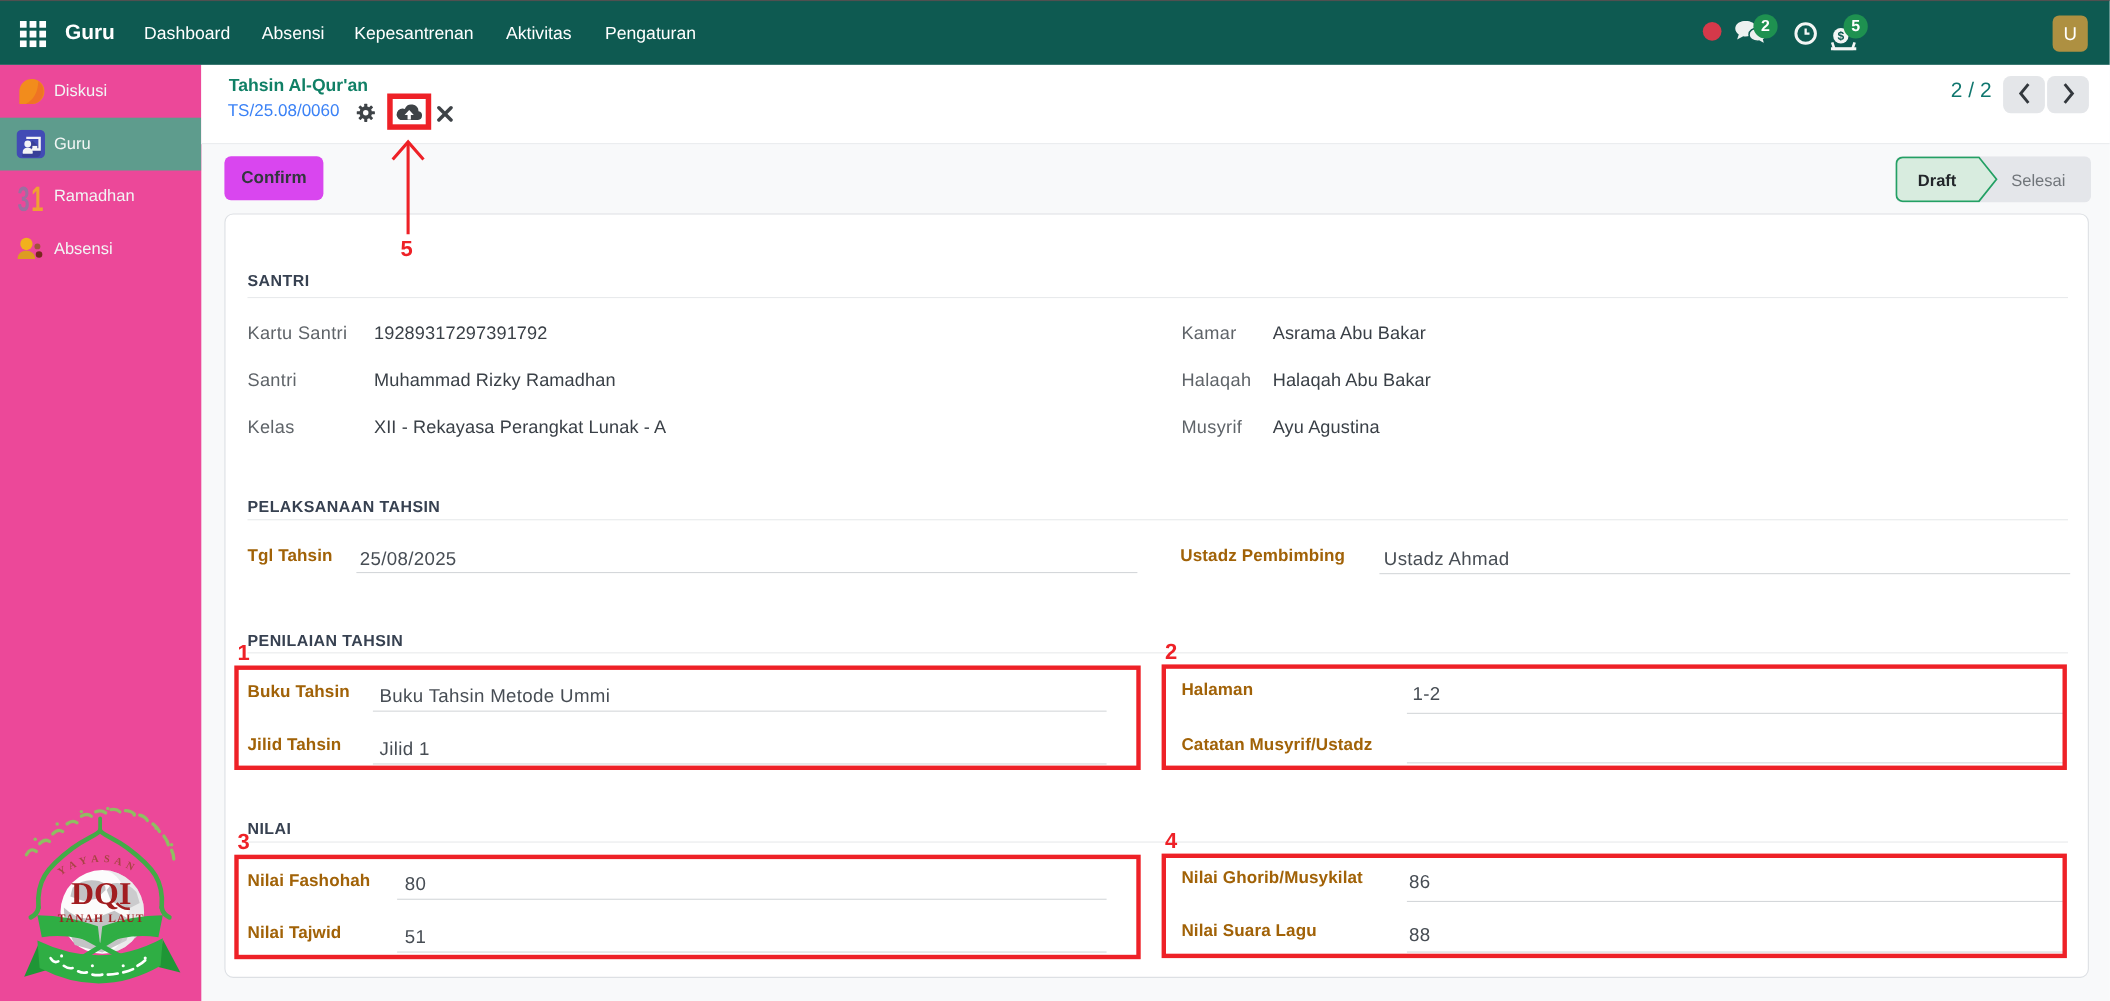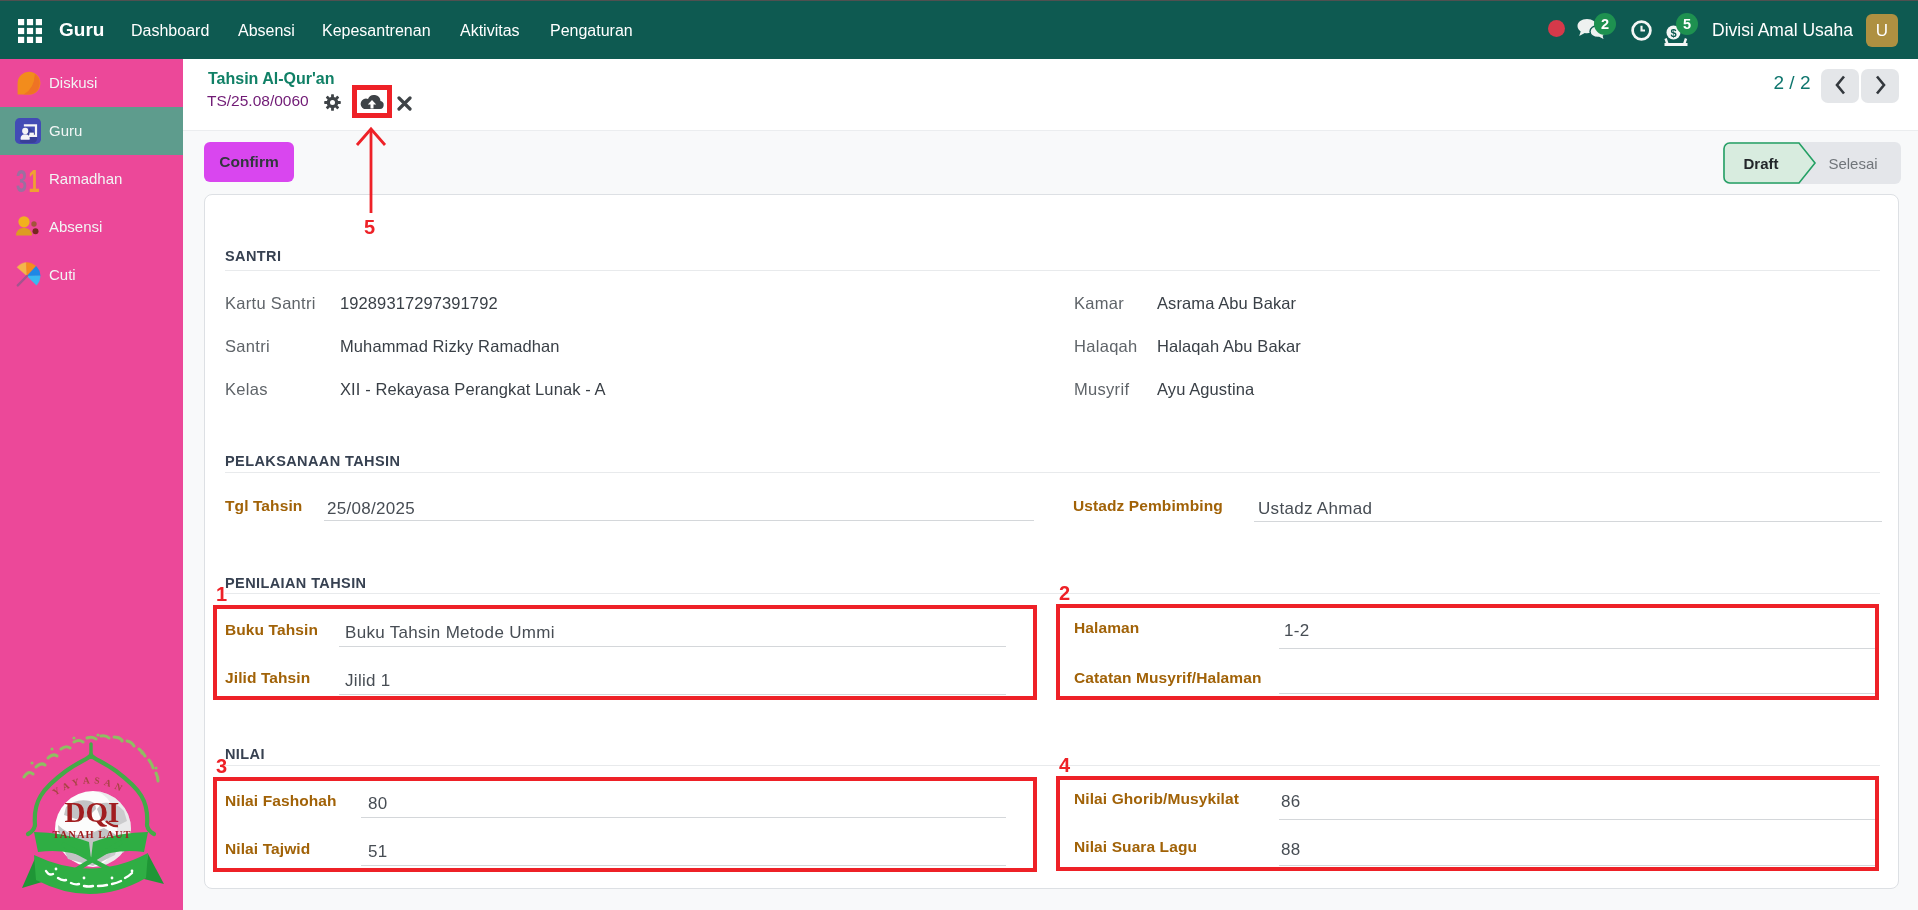--- a/index.html
+++ b/index.html
@@ -16,21 +16,21 @@
 
 #sidebar { position:absolute; left:0; top:59px; width:183px; height:851px; background:#ec4899; overflow:hidden; }
 .sitem { position:absolute; left:0; width:183px; height:48px; }
 .sitem.active { background:#5e9c8d; }
 .sitem .txt { position:absolute; left:49px; top:0; height:48px; line-height:48px; color:#f2f6f5; font-size:15px; }
 .sitem .ico { position:absolute; left:15px; top:11px; width:26px; height:26px; }
 
 
 #topbar { position:absolute; left:183px; top:59px; width:1735px; height:72px; background:#fff; border-bottom:1px solid #ebedef; }
 #bc1 { position:absolute; left:25px; top:11px; font-size:16px; font-weight:700; color:#108066; }
-#bc2 { position:absolute; left:24px; top:33px; font-size:15.5px; color:#701a75; }
+#bc2 { position:absolute; left:24px; top:33px; font-size:15.5px; color:#3b82f6; }
 #pagercount { position:absolute; left:1574px; top:13px; width:70px; text-align:center; font-size:19px; color:#0f766e; }
 .pagerbtn { position:absolute; top:10px; width:38px; height:34px; background:#e4e6e9; border-radius:7px; }
 
 
 #confirm { position:absolute; left:204px; top:142px; width:90px; height:40px; background:#d946ef; border-radius:6px; color:#32373d; font-size:15.5px; font-weight:700; text-align:center; line-height:40px; }
 
 
 #sheet { position:absolute; left:204px; top:194px; width:1695px; height:695px; background:#fff; border:1px solid #dde0e4; border-radius:8px; }
 .stitle { position:absolute; left:20px; font-size:14.5px; font-weight:700; color:#374151; letter-spacing:0.4px; }
 .sline { position:absolute; left:20px; width:1655px; height:1px; background:#e8eaec; }
@@ -78,21 +78,20 @@
     <circle cx="10.5" cy="10.5" r="8.9" fill="none" stroke="#f4f6f5" stroke-width="2.7"></circle>
     <path d="M10.5 5.8 V10.5 H14" fill="none" stroke="#f4f6f5" stroke-width="2.1"></path>
   </svg>
   <svg class="abs" style="left:1663px;top:21px" width="26" height="25" viewBox="0 0 26 25">
     <circle cx="10.5" cy="11.5" r="7" fill="#f4f6f5"></circle>
     <text x="10.5" y="15.5" font-size="11" font-weight="bold" fill="#0e5a51" text-anchor="middle" font-family="Liberation Sans">$</text>
     <path fill="none" stroke="#f4f6f5" stroke-width="2.4" d="M2.6 17.5 L4.6 23.5 H21 L23 17.5"></path>
     <path fill="#f4f6f5" d="M1.5 22 h23 v3 h-23 z"></path>
   </svg>
   <div class="abs" style="left:1676px;top:13px;width:22px;height:22px;border-radius:50%;background:#1e9150;color:#fff;font-size:14.5px;font-weight:700;text-align:center;line-height:22px">5</div>
-  <div class="navtxt" style="left:1712px;font-size:17.5px">Divisi Amal Usaha</div>
   <div class="abs" style="left:1866px;top:14px;width:32px;height:33px;border-radius:6px;background:#ae9041;color:#fff;font-size:17px;font-weight:400;text-align:center;line-height:33px">U</div>
 </div>
 <div id="topline"></div>
 
 <div id="sidebar">
   <div class="sitem" style="top:0">
     <svg class="ico" viewBox="0 0 26 26">
       <path fill="#f28c1c" d="M2.6 24.6 L2.6 12.6 A11.4 11.4 0 1 1 14.2 24.6 Z"></path>
       <path fill="#ef7324" d="M19.8 3.9 A11.4 11.4 0 0 1 14.2 24.6 L8.5 24.6 Q19.4 18.5 19.8 3.9 Z"></path>
     </svg>
@@ -119,30 +118,20 @@
     <div class="txt">Ramadhan</div>
   </div>
   <div class="sitem" style="top:144px">
     <svg class="ico" viewBox="0 0 26 26">
       <circle cx="9" cy="7.8" r="5.6" fill="#f2b11d"></circle>
       <path fill="#dd9c22" d="M1 21.5 c0-5 3.5-7.6 8-7.6 4.3 0 7.6 2.5 8 6.8 l-.3.8 z"></path>
       <circle cx="19" cy="10" r="2.7" fill="#a2543a"></circle>
       <circle cx="20.5" cy="17.3" r="3" fill="#76281d"></circle>
     </svg>
     <div class="txt">Absensi</div>
-  </div>
-  <div class="sitem" style="top:192px">
-    <svg class="ico" viewBox="0 0 26 26">
-      <path fill="#f3b64a" stroke="#f3b64a" stroke-width="0.4" d="M12 14 L2 5.3 A13.2 13.2 0 0 1 11.3 0.4 Z"></path>
-      <path fill="#f58c1e" stroke="#f58c1e" stroke-width="0.4" d="M12 14 L11.3 0.4 A13.2 13.2 0 0 1 21 4.3 Z"></path>
-      <path fill="#1e88e5" stroke="#1e88e5" stroke-width="0.4" d="M12 14 L21 4.3 A13.2 13.2 0 0 1 25.2 13.8 Z"></path>
-      <path fill="#39b9f0" stroke="#39b9f0" stroke-width="0.4" d="M12 14 L25.2 13.8 A13.2 13.2 0 0 1 21.5 23.2 Z"></path>
-      <path stroke="#a4548e" stroke-width="2.4" stroke-linecap="round" d="M12 14 L2.8 23.4"></path>
-    </svg>
-    <div class="txt">Cuti</div>
   </div>
 
   <svg id="logo" class="abs" style="left:18px;top:666px" width="152" height="185" viewBox="0 0 152 185">
     <defs>
       <path id="arcYay" d="M37 71 Q73 46 109 71" fill="none"></path>
     </defs>
     <g stroke="#8fbe62" stroke-width="3" fill="none" stroke-linecap="round">
       <path d="M6 52 q4 -7 9 -3 m3 -7 q5 -5 9 -2 m3 -7 q5 -5 9 -2 m4 -7 q5 -4 9 -1 m4 -6 q5 -3 9 0 m4 -4 q5 -2 9 1 m5 -3 q5 -1 8 2 m5 -1 q5 0 8 3 m5 1 q5 1 7 5 m5 3 q4 3 6 7 m4 4 q3 4 4 8 m3 5 q2 4 2 8"></path>
       <circle cx="14" cy="38" r="1.6" fill="#8fbe62" stroke="none"></circle>
       <circle cx="34" cy="24" r="1.6" fill="#8fbe62" stroke="none"></circle>
@@ -260,21 +249,21 @@
   <div class="sline" style="top:398px"></div>
   <div class="elabel" style="left:20px;top:426px">Buku Tahsin</div>
   <div class="evalue" style="left:140px;top:428px">Buku Tahsin Metode Ummi</div>
   <div class="uline" style="left:134px;top:451px;width:667px"></div>
   <div class="elabel" style="left:20px;top:474px">Jilid Tahsin</div>
   <div class="evalue" style="left:140px;top:476px">Jilid 1</div>
   <div class="uline" style="left:134px;top:499px;width:667px"></div>
   <div class="elabel" style="left:869px;top:424px">Halaman</div>
   <div class="evalue" style="left:1079px;top:426px">1-2</div>
   <div class="uline" style="left:1074px;top:453px;width:599px"></div>
-  <div class="elabel" style="left:869px;top:474px">Catatan Musyrif/Halaman</div>
+  <div class="elabel" style="left:869px;top:474px">Catatan Musyrif/Ustadz</div>
   <div class="uline" style="left:1074px;top:498px;width:599px"></div>
 
   <div class="stitle" style="top:551px">NILAI</div>
   <div class="sline" style="top:570px"></div>
   <div class="elabel" style="left:20px;top:597px">Nilai Fashohah</div>
   <div class="evalue" style="left:163px;top:599px">80</div>
   <div class="uline" style="left:156px;top:622px;width:645px"></div>
   <div class="elabel" style="left:20px;top:645px">Nilai Tajwid</div>
   <div class="evalue" style="left:163px;top:647px">51</div>
   <div class="uline" style="left:156px;top:670px;width:645px"></div>

